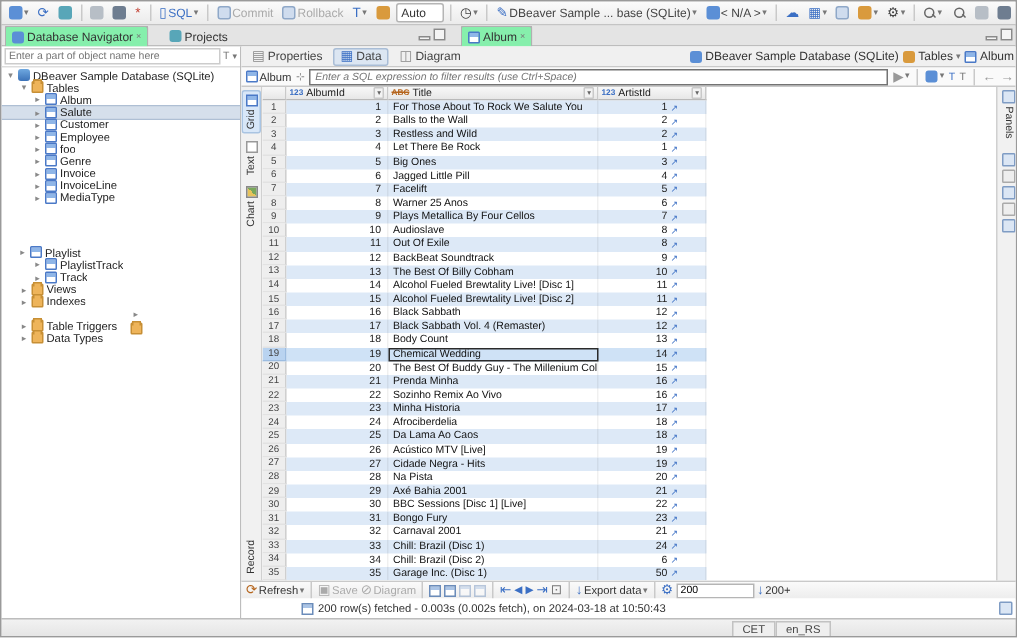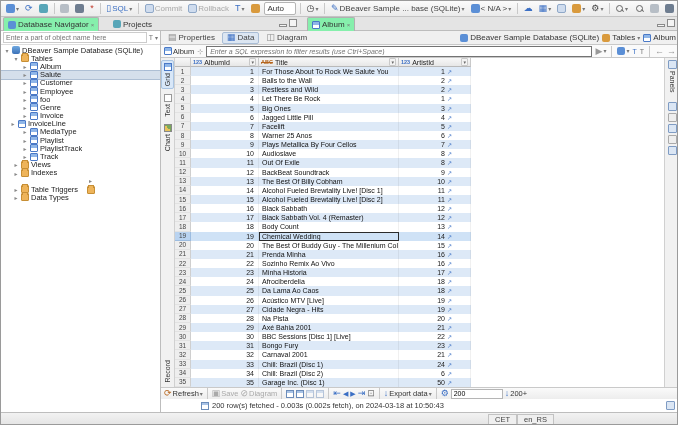--- a/index.html
+++ b/index.html
@@ -288,31 +288,31 @@
           <div class="trow" style="padding-left: 21px;">
             <span class="tchev">▸</span>
             <span class="tico table"></span>
             <span class="tlabel">Genre</span>
           </div>
           <div class="trow" style="padding-left: 21px;">
             <span class="tchev">▸</span>
             <span class="tico table"></span>
             <span class="tlabel">Invoice</span>
           </div>
-          <div class="trow" style="padding-left: 9px;">
+          <div class="trow" style="padding-left: 21px;">
             <span class="tchev">▸</span>
             <span class="tico table"></span>
             <span class="tlabel">InvoiceLine</span>
           </div>
           <div class="trow" style="padding-left: 21px;">
             <span class="tchev">▸</span>
             <span class="tico table"></span>
             <span class="tlabel">MediaType</span>
           </div>
-          <div class="trow" style="padding-left: 21px;">
+          <div class="trow" style="padding-left: 11px; margin-top: 28px;">
             <span class="tchev">▸</span>
             <span class="tico table"></span>
             <span class="tlabel">Playlist</span>
           </div>
           <div class="trow" style="padding-left: 21px;">
             <span class="tchev">▸</span>
             <span class="tico table"></span>
             <span class="tlabel">PlaylistTrack</span>
           </div>
           <div class="trow" style="padding-left: 21px;">

